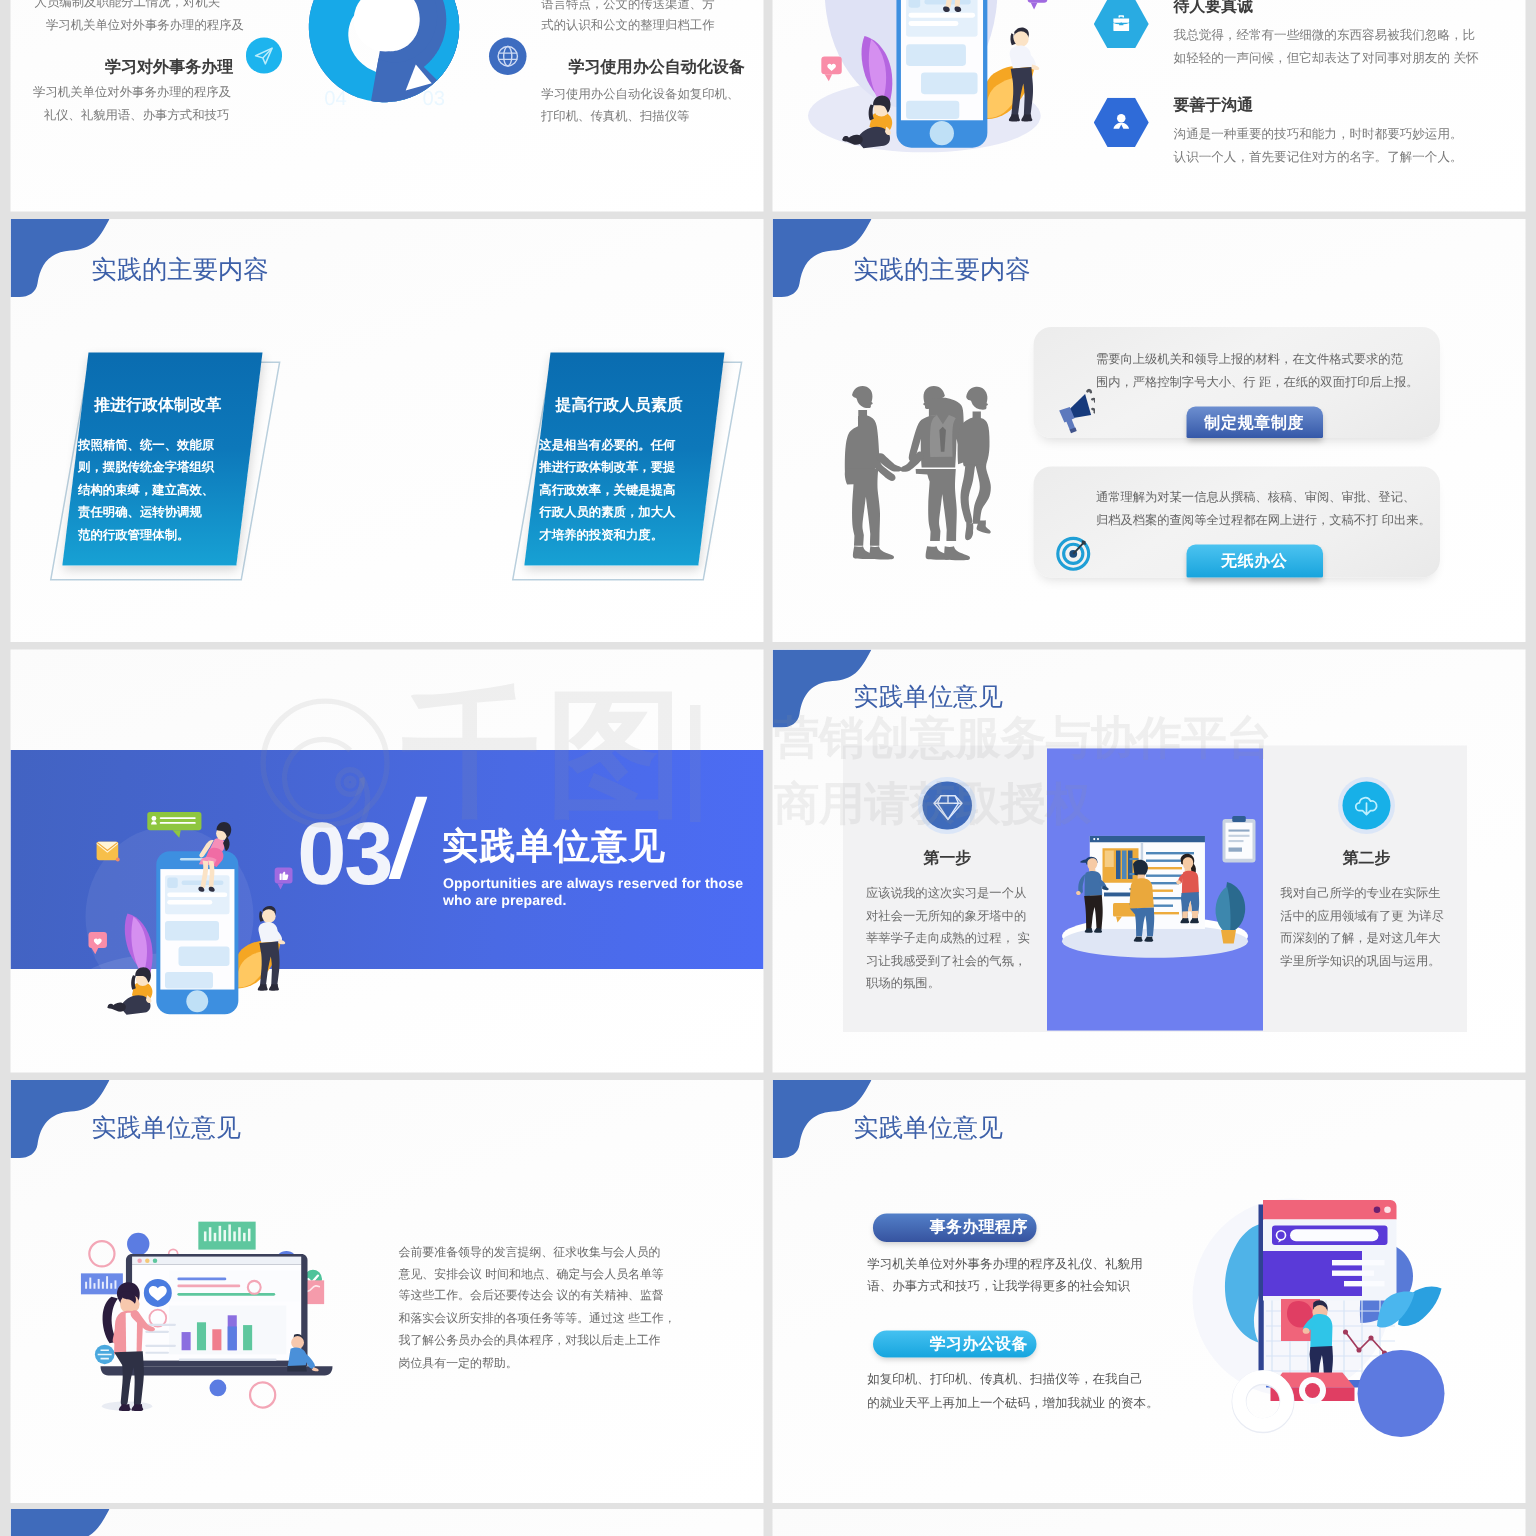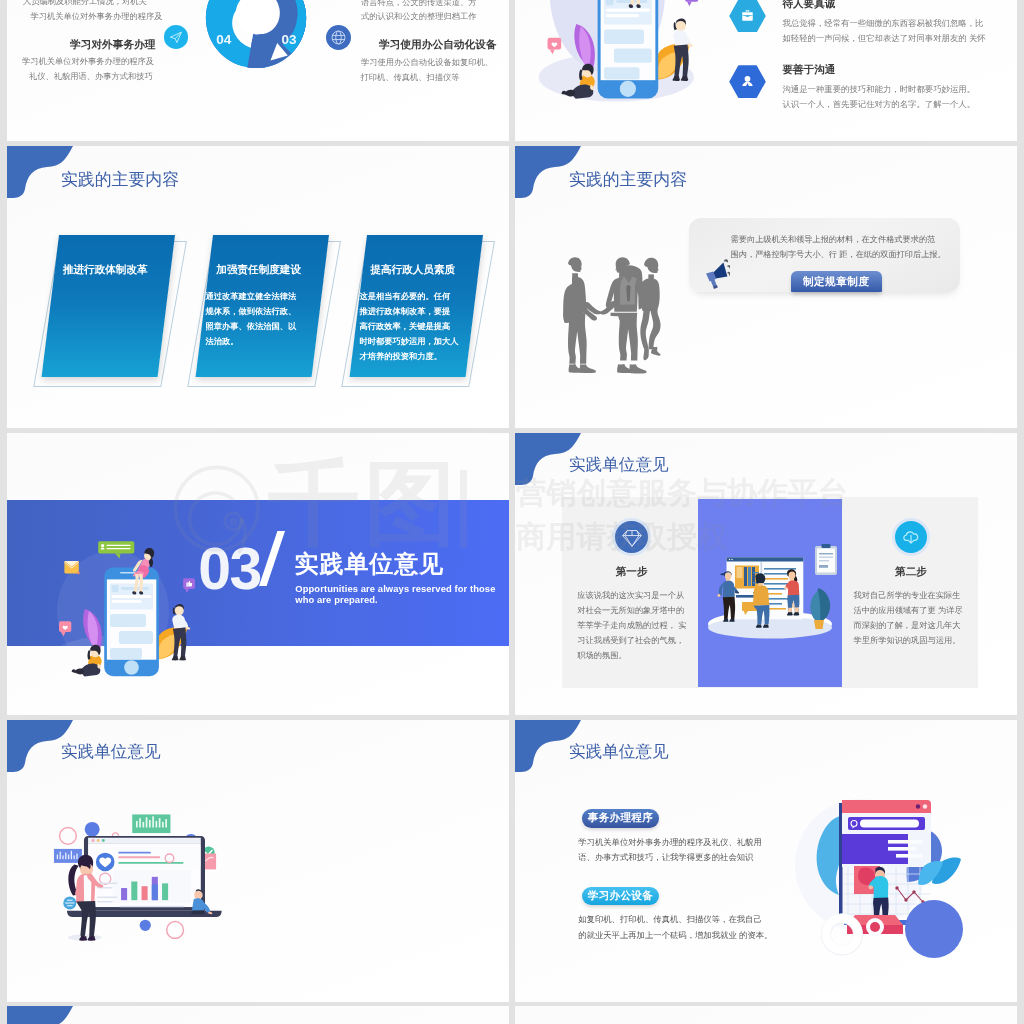--- a/index.html
+++ b/index.html
@@ -15,21 +15,21 @@
 
   
   .t{position:absolute;white-space:nowrap;}
 
   
   .s1-h{font-size:10.7px;font-weight:bold;color:#3c3c3c;}
   .s1-p{font-size:8.26px;color:#7a7a7a;}
   .s1-ptop{font-size:8.26px;color:#7a7a7a;}
   .icircle{position:absolute;border-radius:50%;display:flex;align-items:center;justify-content:center;}
   .ring{position:absolute;left:195.6px;top:106.4px;width:106px;height:106px;}
-  .rnum{position:absolute;font-size:13.5px;font-weight:bold;color:#eaf7ff;}
+  .rnum{position:absolute;font-size:13.5px;font-weight:normal;color:#eaf7ff;margin-top:26px;}
 
   
   .illus-chat{position:absolute;left:-14.4px;top:0.7px;width:205px;height:246px;}
   .s2item{position:absolute;left:267.4px;width:250px;}
   .hexi{position:absolute;left:-53.2px;top:0.5px;width:36.6px;height:32.9px;
         clip-path:polygon(25% 0,75% 0,100% 50%,75% 100%,25% 100%,0 50%);
         display:flex;align-items:center;justify-content:center;}
   .s2t{position:absolute;top:-2px;font-size:10.6px;font-weight:bold;color:#3c3c3c;white-space:nowrap;}
   .s2p{position:absolute;font-size:8.4px;color:#7b7b7b;white-space:nowrap;}
 
@@ -80,21 +80,21 @@
 
   
   .s7img{position:absolute;left:19px;top:86px;width:205px;height:138px;}
   .s7p{position:absolute;left:258.7px;top:108px;font-size:7.95px;line-height:14.7px;color:#6a6a6a;}
 
   
   .s8img{position:absolute;left:275px;top:72px;width:185px;height:175px;overflow:visible;}
   .s8item{position:absolute;left:66.8px;width:210px;}
   .s8tag{position:absolute;left:0;top:0;height:18.3px;width:77.4px;border-radius:9.2px;
          color:#fff;font-size:10.6px;font-weight:bold;display:flex;align-items:center;justify-content:center;
-         letter-spacing:.3px;box-shadow:0 2px 4px -1px rgba(0,0,0,.22);}
+         letter-spacing:.3px;box-shadow:0 2px 4px -1px rgba(0,0,0,.22);padding-left:32px;}
   .s8p{position:absolute;left:-3.6px;top:25.4px;font-size:8.35px;line-height:15.5px;color:#555;}
 
   
   .wm{position:absolute;pointer-events:none;}
   .wmtext{color:rgba(150,150,150,.13);font-size:30.2px;font-weight:bold;letter-spacing:0px;white-space:nowrap;line-height:1;}
   #wm-t1{left:516px;top:477.5px;}
   #wm-t2{left:516px;top:522px;}
   #wm-logo{left:171px;top:463px;width:310px;height:108px;}
   #wm-logo .wmq{position:absolute;left:0;top:0;}
   #wm-logo .wmc{position:absolute;left:97px;top:-6px;font-size:92px;font-weight:bold;
@@ -274,41 +274,37 @@
     <div class="flag">
       <svg viewBox="0 0 66 52" width="66" height="52">
           <path d="M0,0 H66 C58,15 54,20 40,21 C26,22 20,30 18,43 C17,49 12,52 6,52 H0 Z" fill="#3f6bbb"></path>
         </svg>
     </div>
     <div class="sec-title" style="left:53.9px;top:22px;font-size:16.9px">实践的主要内容</div>
     <div class="card" style="left:52.3px">
       <div class="card-ghost"></div>
       <div class="card-body"></div>
       <div class="card-h">推进行政体制改革</div>
-    </div>
-    <div class="card" style="left:205.7px">
-      <div class="card-ghost"></div>
-      <div class="card-body"></div>
-      <div class="card-h">加强责任制度建设</div>
       <div class="card-p">
-          <div>通过改革建立健全法律法</div>
-          <div>规体系，做到依法行政、</div>
-          <div>照章办事、依法治国、以</div>
-          <div>法治政。</div>
+          <div>按照精简、统一、效能原</div>
+          <div>则，摆脱传统金字塔组织</div>
+          <div>结构的束缚，建立高效、</div>
+          <div>责任明确、运转协调规</div>
+          <div>范的行政管理体制。</div>
         </div>
     </div>
     <div class="card" style="left:359.8px">
       <div class="card-ghost"></div>
       <div class="card-body"></div>
       <div class="card-h">提高行政人员素质</div>
       <div class="card-p">
           <div>这是相当有必要的。任何</div>
           <div>推进行政体制改革，要提</div>
           <div>高行政效率，关键是提高</div>
-          <div>时时都要巧妙运用，加大人</div>
+          <div>行政人员的素质，加大人</div>
           <div>才培养的投资和力度。</div>
         </div>
     </div>
   </div>
 
   <div class="slide" id="s4" style="left:515px;top:146px;width:502px;height:282px">
     <div class="flag">
       <svg viewBox="0 0 66 52" width="66" height="52">
           <path d="M0,0 H66 C58,15 54,20 40,21 C26,22 20,30 18,43 C17,49 12,52 6,52 H0 Z" fill="#3f6bbb"></path>
         </svg>
@@ -361,20 +357,34 @@
 
           <path d="M7.6 15.2 19.4 3.6 23.4 17.6 11.6 19.6Z" fill="#163a7c"></path>
 
           <path d="M2.1 14.6 9.2 12.4 12.4 19.8 5.6 22.6Z" fill="#5d79bd"></path>
           <path d="M6.6 21.4 10.3 20 12.9 26.9 9.4 28.2Z" fill="#5d79bd"></path>
           <path d="M9 27.4 13 26 13.8 28.4 10 29.9Z" fill="#41538b"></path>
 
           <path d="M21 1.8c.9-1.2 2-.7 2.2.6" fill="none" stroke="#55585e" stroke-width="1.8" stroke-linecap="round"></path>
           <path d="M24.2 7.2c1.4-.6 2.2.2 1.9 1.5" fill="none" stroke="#55585e" stroke-width="1.7" stroke-linecap="round"></path>
           <path d="M24.3 13.7c1.4.1 1.9 1 1.5 2.1" fill="none" stroke="#55585e" stroke-width="1.7" stroke-linecap="round"></path>
+        </svg>
+      </div>
+    </div>
+    <div class="pbox" style="top:164.5px">
+      <div class="pbox-p" style="top:15.5px">通常理解为对某一信息从撰稿、核稿、审阅、审批、登记、</div>
+      <div class="pbox-p" style="top:30.5px">归档及档案的查阅等全过程都在网上进行，文稿不打 印出来。</div>
+      <div class="ptag" style="background:linear-gradient(180deg,#4cc3f0,#18a4dd)">无纸办公</div>
+      <div class="targeticon">
+        <svg viewBox="0 0 24 25" width="24" height="25">
+          <circle cx="11.5" cy="13.2" r="10.3" fill="none" stroke="#1f9fd6" stroke-width="2.1"></circle>
+          <circle cx="11.5" cy="13.2" r="6.4" fill="none" stroke="#1f9fd6" stroke-width="2.1"></circle>
+          <circle cx="11.5" cy="13.2" r="2.6" fill="#1b4a7a"></circle>
+          <path d="M11.5 13.2 18.6 5.6" stroke="#2f3a44" stroke-width="1.3" fill="none"></path>
+          <path d="M17.1 4.2 19.6 4.6 20 7.1 17.4 6.8Z" fill="#2f3a44"></path>
         </svg>
       </div>
     </div>
   </div>
 
   <div class="slide" id="s5" style="left:7px;top:433px;width:502px;height:282px">
     <div class="band"></div>
     <div class="illus-chat2">
       <svg viewBox="0 0 185 222" width="185" height="222">
 
@@ -716,20 +726,28 @@
         <g>
           <path d="M182.5 90c2.6-1.4 5.8-.2 6.6 2.4.7 2.3-.5 4.4-2.4 5.2l-5-2.4Z" fill="#2b3145"></path>
           <circle cx="185" cy="95.5" r="4.6" fill="#f7c8ad"></circle>
           <path d="M180 100c3-1.6 7-1.2 9.2.8 1.8 1.6 2.4 3.6 2.2 6l-.6 6.2-13 .4Z" fill="#4a90d9"></path>
           <path d="M190 103c2.6 1.6 5.6 4.8 7 7.6.9 1.8.3 3.2-1.2 3.5-1.4.3-2.4-.5-3.3-2.1l-3.8-6.4Z" fill="#4a90d9"></path>
           <path d="M196.5 113.2c1.4.3 2.8.9 3.4 1.6.5.6 0 1.3-1 1.3-1.4 0-3-.5-3.8-1.2Z" fill="#f7c8ad"></path>
           <path d="M177.6 112.2 191 111.8l.6 4.4h-14Z" fill="#2b3145"></path>
         </g>
       </svg>
     </div>
+    <div class="s7p">
+        <div>会前要准备领导的发言提纲、征求收集与会人员的</div>
+        <div>意见、安排会议 时间和地点、确定与会人员名单等</div>
+        <div>等这些工作。会后还要传达会 议的有关精神、监督</div>
+        <div>和落实会议所安排的各项任务等等。通过这 些工作，</div>
+        <div>我了解公务员办会的具体程序，对我以后走上工作</div>
+        <div>岗位具有一定的帮助。</div>
+      </div>
   </div>
 
   <div class="slide" id="s8" style="left:515px;top:720px;width:502px;height:282px">
     <div class="flag">
       <svg viewBox="0 0 66 52" width="66" height="52">
           <path d="M0,0 H66 C58,15 54,20 40,21 C26,22 20,30 18,43 C17,49 12,52 6,52 H0 Z" fill="#3f6bbb"></path>
         </svg>
     </div>
     <div class="sec-title" style="left:54px;top:21.2px;font-size:16.6px">实践单位意见</div>
     <div class="s8img">

